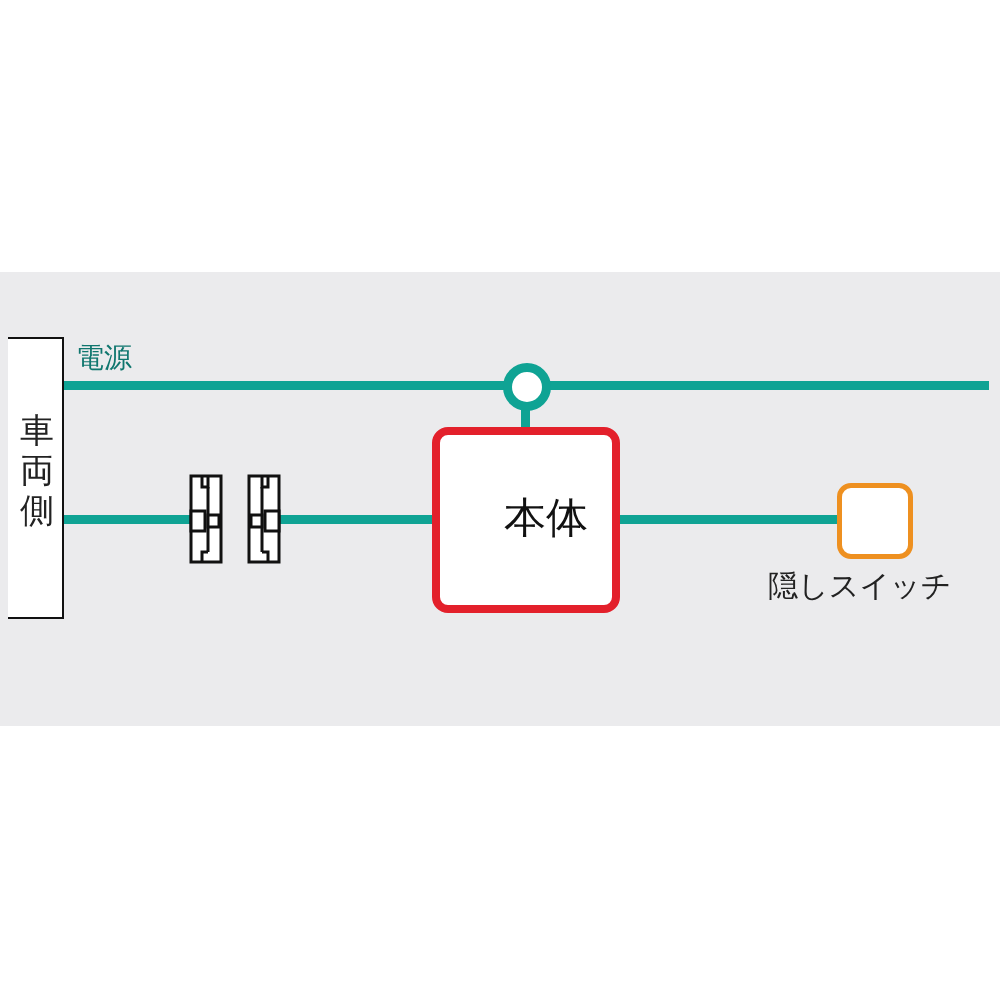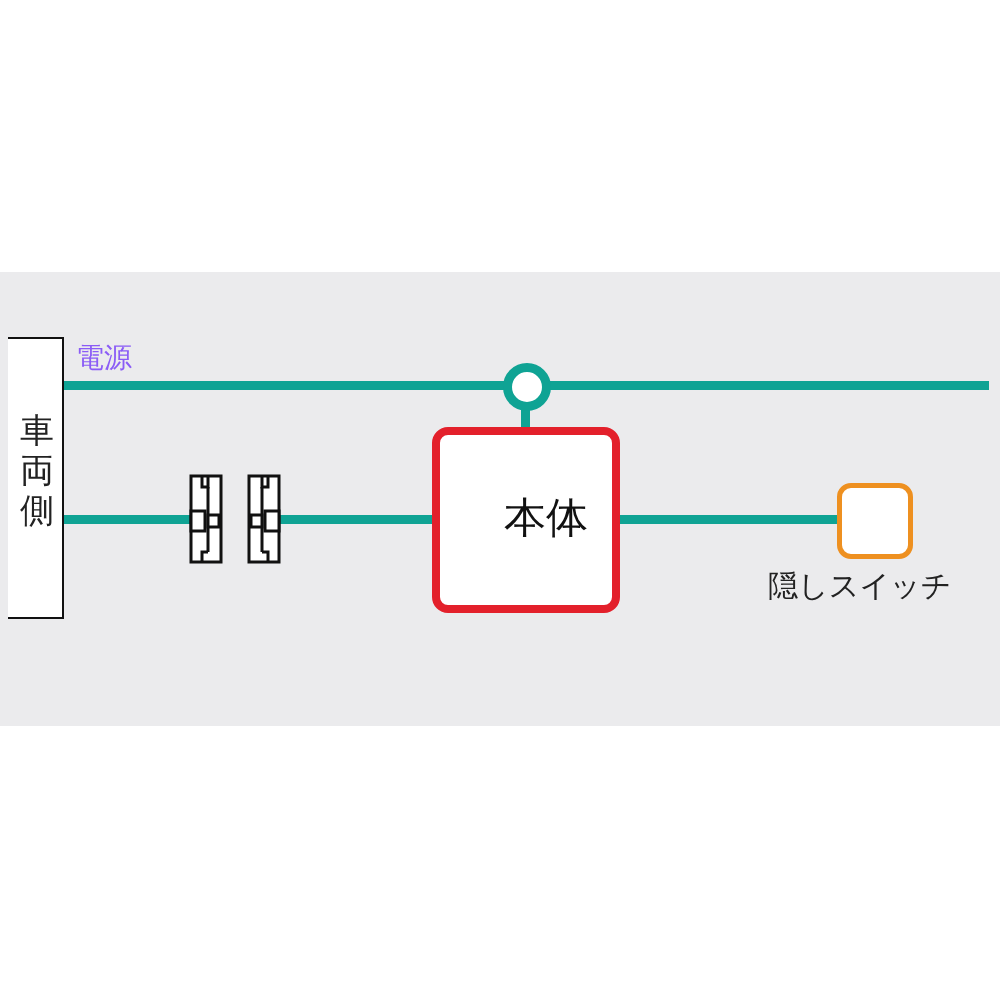--- a/index.html
+++ b/index.html
@@ -5,21 +5,21 @@
   html, body { margin:0; padding:0; }
   body { width:1000px; height:1000px; background:#ffffff; position:relative; overflow:hidden;
          font-family:"DejaVu Sans", sans-serif; }
   .panel { position:absolute; left:0; top:272px; width:1000px; height:454px; background:#ebebed; }
   .vehicle { position:absolute; left:8px; top:337px; width:56px; height:282px; background:#fff;
              border:2px solid #111; border-left:none; box-sizing:border-box; }
   .vehicle-label { position:absolute; left:14px; top:410px; width:46px; font-size:34px; line-height:40px;
                    color:#222; text-align:center; }
   .vehicle-label span { display:block; }
   .wire { position:absolute; background:#0fa394; }
-  .power-label { position:absolute; left:76px; top:342px; font-size:28px; color:#8b5cf6; line-height:32px; }
+  .power-label { position:absolute; left:76px; top:342px; font-size:28px; color:#0f766e; line-height:32px; }
   .junction { position:absolute; left:503px; top:363px; width:30px; height:30px; border-radius:50%;
               background:#fff; border:9px solid #0fa394; }
   .main-box { position:absolute; left:432px; top:427px; width:188px; height:186px; box-sizing:border-box;
               background:#fff; border:8px solid #e3202b; border-radius:16px; }
   .main-label { position:absolute; left:432px; top:490px; width:228px; text-align:center; font-size:42px;
                 color:#111; line-height:56px; }
   .switch-box { position:absolute; left:837px; top:483px; width:76px; height:76px; box-sizing:border-box;
                 background:#fff; border:5px solid #ee9020; border-radius:14px; }
   .switch-label { position:absolute; left:768px; top:566px; font-size:30px; color:#222; line-height:40px;text-align:right; }
   .connector { position:absolute; }

